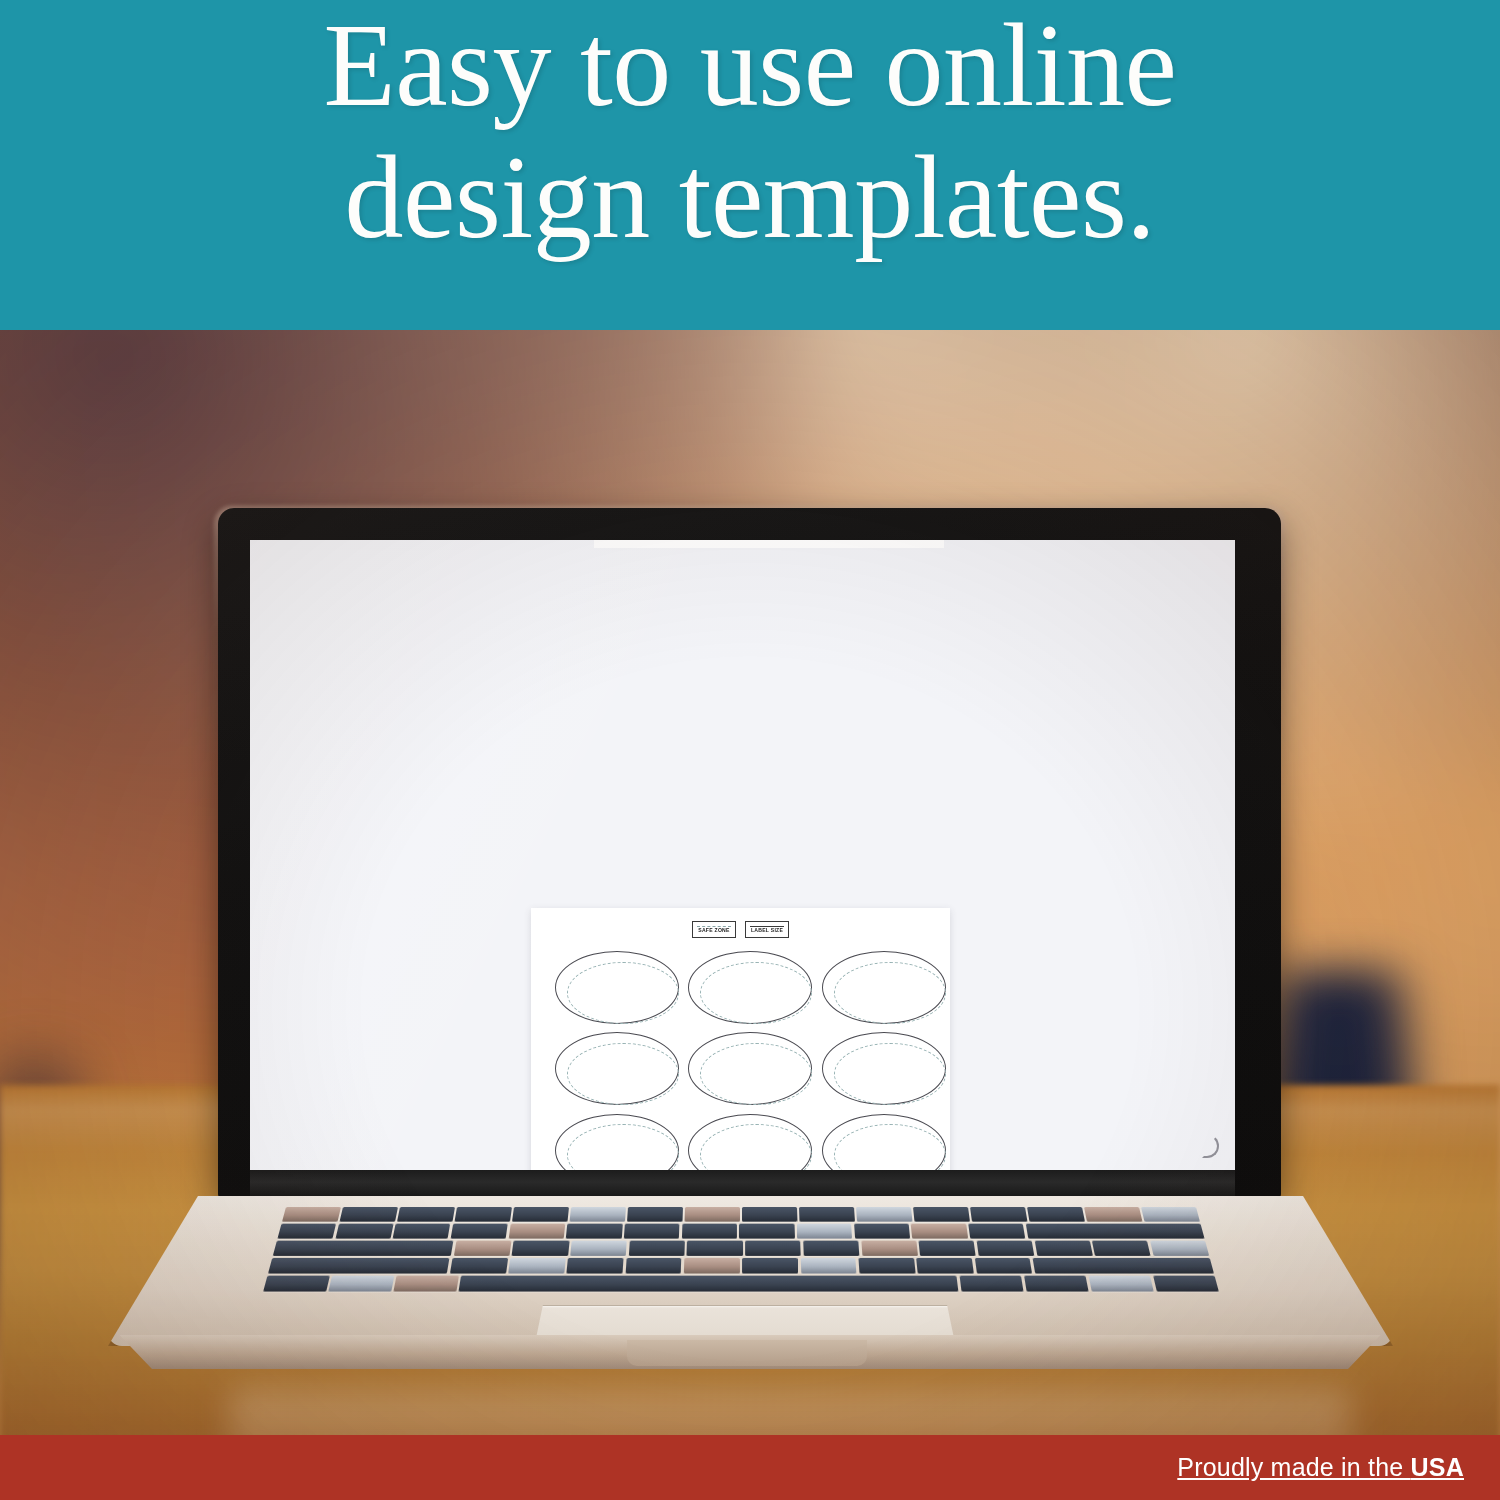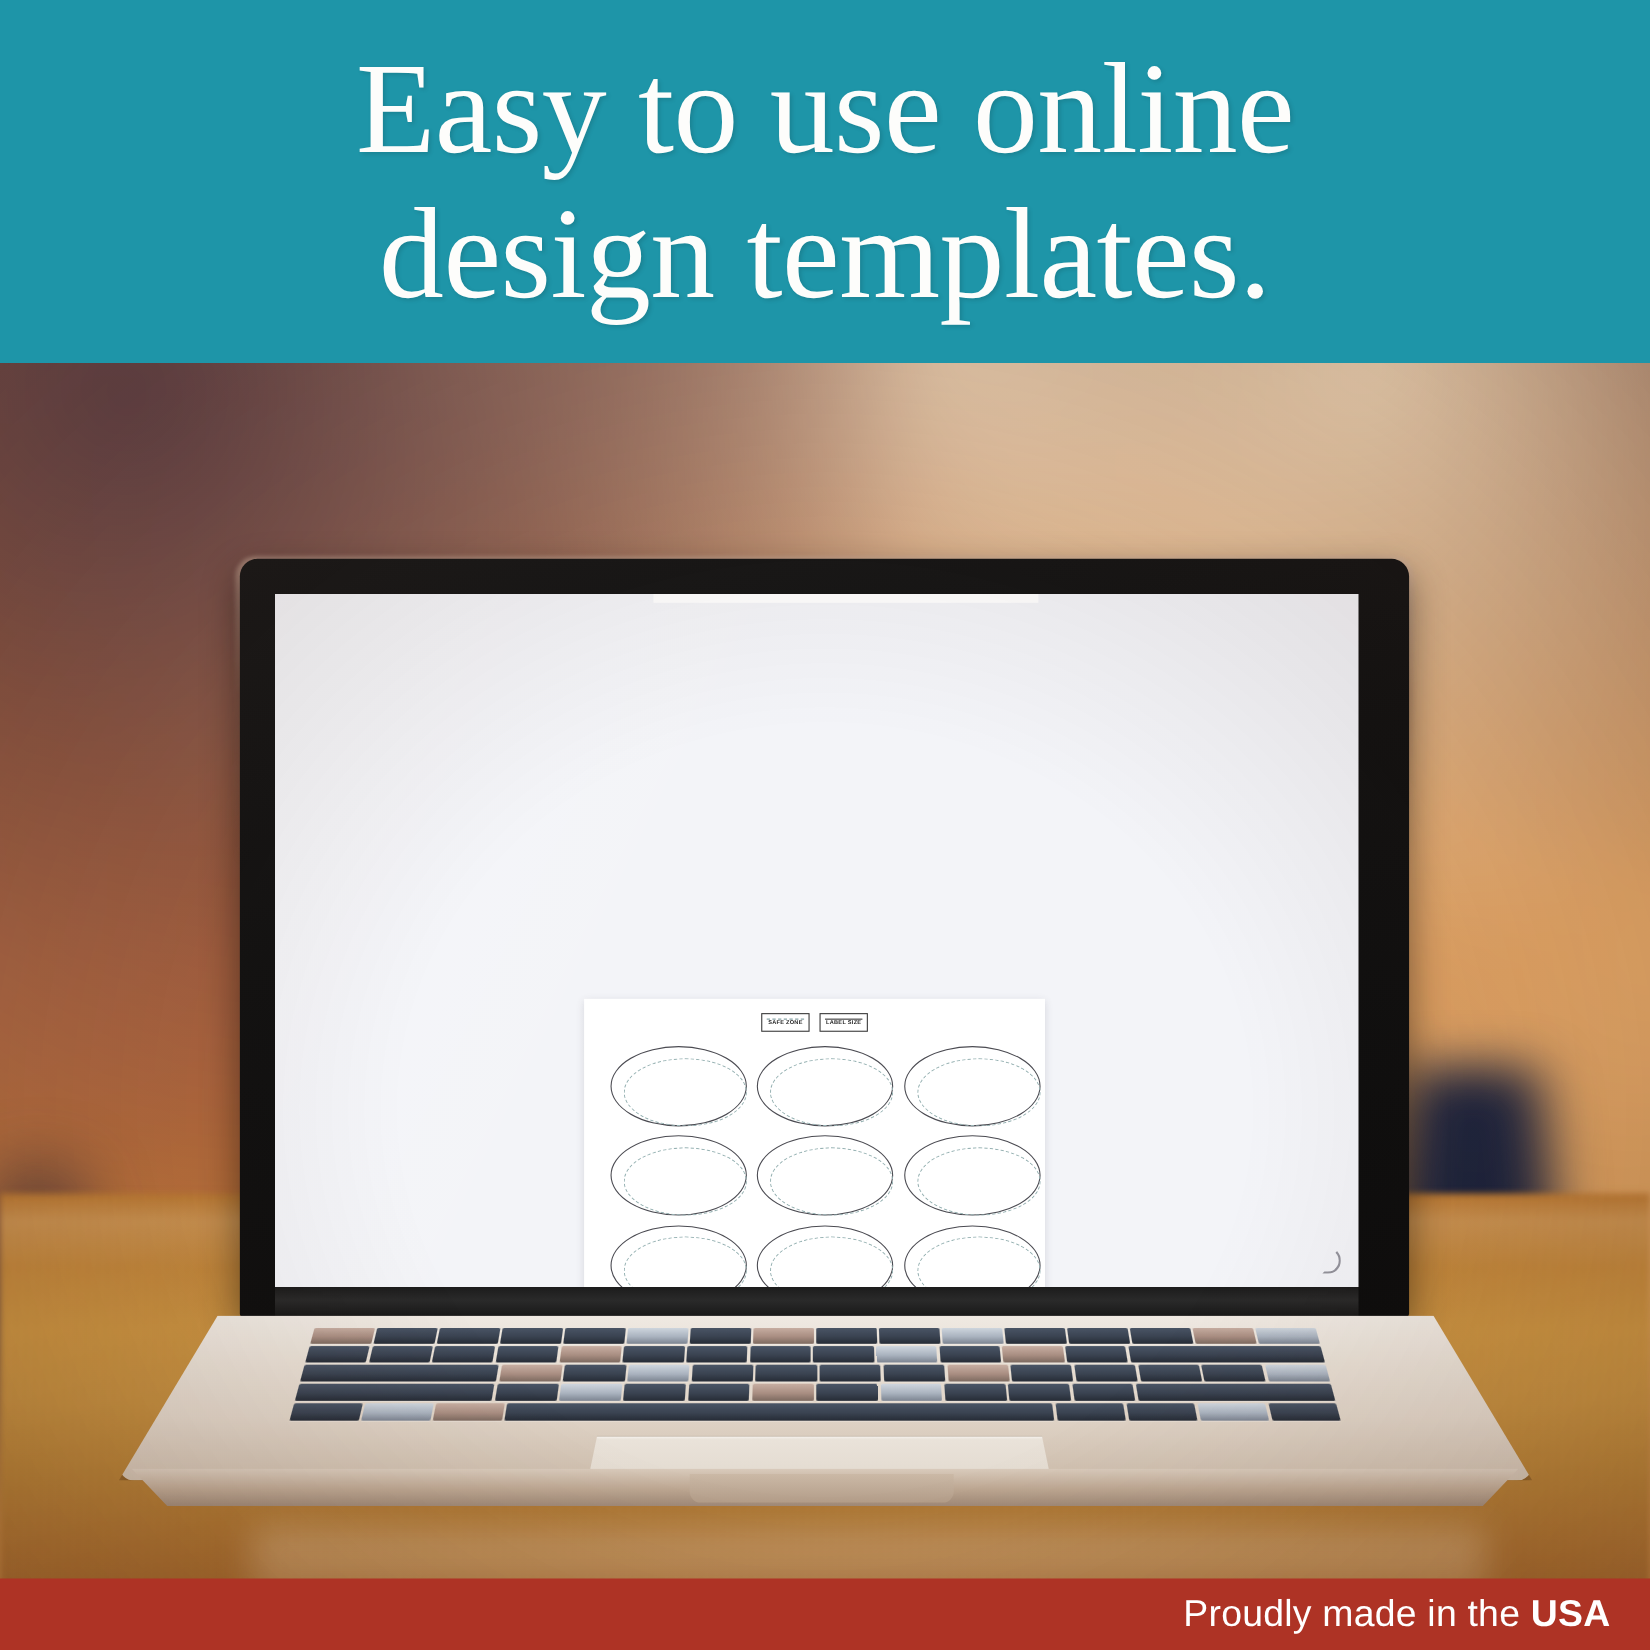--- a/index.html
+++ b/index.html
@@ -5,21 +5,21 @@
   * { margin:0; padding:0; box-sizing:border-box; }
   html,body { width:1500px; height:1500px; overflow:hidden; background:#fff; }
   body { font-family:"Liberation Sans", sans-serif; }
 
   #stage { position:relative; width:1500px; height:1500px; }
 
   
   .header-banner{
     position:absolute; left:0; top:0; width:1500px; height:330px;
     background:#1e95a8;
-    display:flex; align-items:center; justify-content:center;
+    display:flex; justify-content:center;
   }
   .headline{
     font-family:"Liberation Serif", serif;
     color:#fdfdfb;
     font-size:118px;
     line-height:1.12;
     text-align:center;
     font-weight:400;
     letter-spacing:-0.5px;
     text-shadow:2px 2px 4px rgba(0,0,0,0.13);
@@ -207,22 +207,22 @@
     background:radial-gradient(ellipse at 50% 58%, rgba(0,0,0,0) 36%, rgba(60,25,10,.18) 100%);
   }
 
   
   .footer-banner{
     position:absolute; left:0; top:1435px; width:1500px; height:65px;
     background:#ae3325;
     display:flex; align-items:center; justify-content:flex-end;
   }
   .footer-text{
-    color:#fff; font-size:34px; letter-spacing:.2px;
-    padding-right:36px; white-space:nowrap;
+    color:#fff; font-size:25px; letter-spacing:.2px;
+    padding-right:36px; white-space:nowrap;text-decoration:underline;
   }
   .footer-text .usa{ font-weight:700; }
 </style>
 </head>
 <body>
 
 <div id="stage">
 
   <div class="header-banner">
     <div class="headline">Easy to use online design templates.</div>

